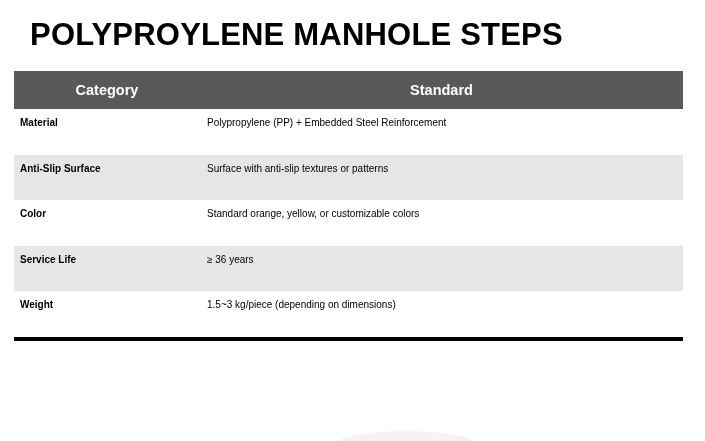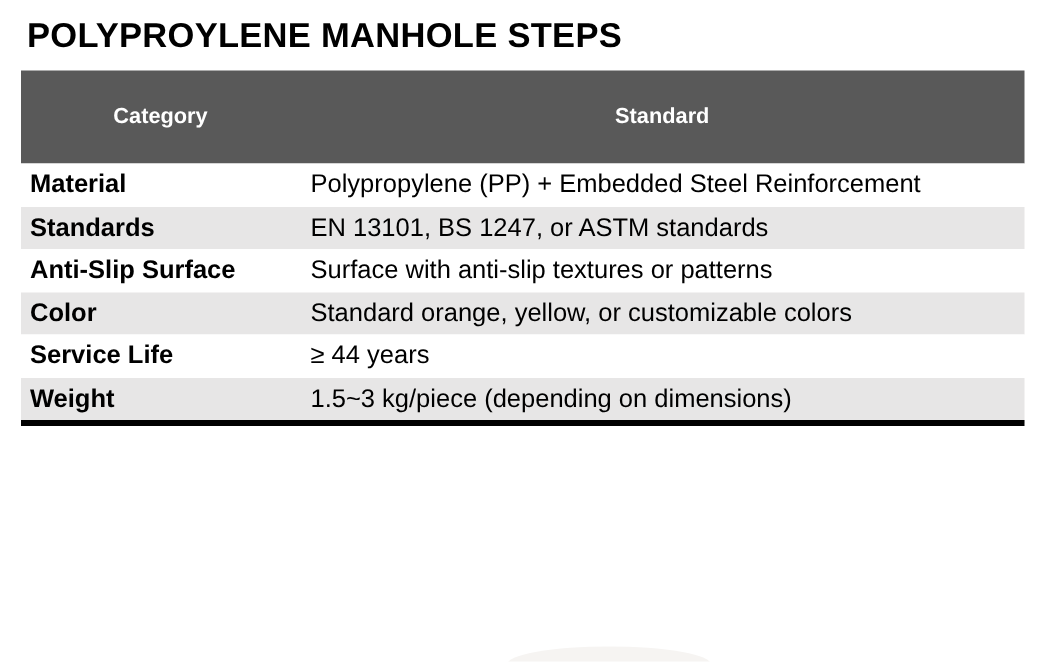--- a/index.html
+++ b/index.html
@@ -15,24 +15,24 @@
     font-family: "Liberation Sans", sans-serif;
     color: #000000;
   }
   .page {
     position: absolute;
     left: 14px;
     top: 0;
     width: 669px;
   }
   .page-title {
-    margin: 4px;
+    margin: 16px;
     padding-top: 6px;
     height: 33px;
-    font-size: 23px;
+    font-size: 31px;
     line-height: 26px;
     font-weight: bold;
     letter-spacing: 0.2px;
     color: #000000;
     white-space: nowrap;
   }
   table.spec-table {
     border-collapse: collapse;
     table-layout: fixed;
     width: 669px;
@@ -41,27 +41,27 @@
   table.spec-table col.c1 { width: 186px; }
   table.spec-table col.c2 { width: 483px; }
   thead th {
     background: #595959;
     color: #ffffff;
     font-weight: bold;
     font-size: 14.5px;
     height: 38px;
     text-align: center;
     vertical-align: middle;
-    padding: 12px;
+    padding: 0;
   }
   tbody td {
-    font-size: 17px;
+    font-size: 10px;
     line-height: 18.5px;
     vertical-align: top;
-    padding: 5px 10px 5px 7px;
+    padding: 5px 10px 22px 7px;
     background: #ffffff;
   }
   tbody td.cat {
     font-weight: bold;
     padding-left: 6px;
   }
   tbody tr:nth-child(even) td {
     background: #e7e6e6;
   }
   .smudge {
@@ -90,34 +90,30 @@
         <th>Category</th>
         <th>Standard</th>
       </tr>
     </thead>
     <tbody>
         <tr>
           <td class="cat">Material</td>
           <td class="det">Polypropylene (PP) + Embedded Steel Reinforcement</td>
         </tr>
         <tr>
-          <td class="cat">Standards</td>
-          <td class="det">EN 13101, BS 1247, or ASTM standards</td>
-        </tr>
-        <tr>
           <td class="cat">Anti-Slip Surface</td>
           <td class="det">Surface with anti-slip textures or patterns</td>
         </tr>
         <tr>
           <td class="cat">Color</td>
           <td class="det">Standard orange, yellow, or customizable colors</td>
         </tr>
         <tr>
           <td class="cat">Service Life</td>
-          <td class="det">≥ 44 years</td>
+          <td class="det">≥ 36 years</td>
         </tr>
         <tr>
           <td class="cat">Weight</td>
           <td class="det">1.5~3 kg/piece (depending on dimensions)</td>
         </tr>
       </tbody>
   </table>
 </div>
 
 <div class="smudge"></div>

